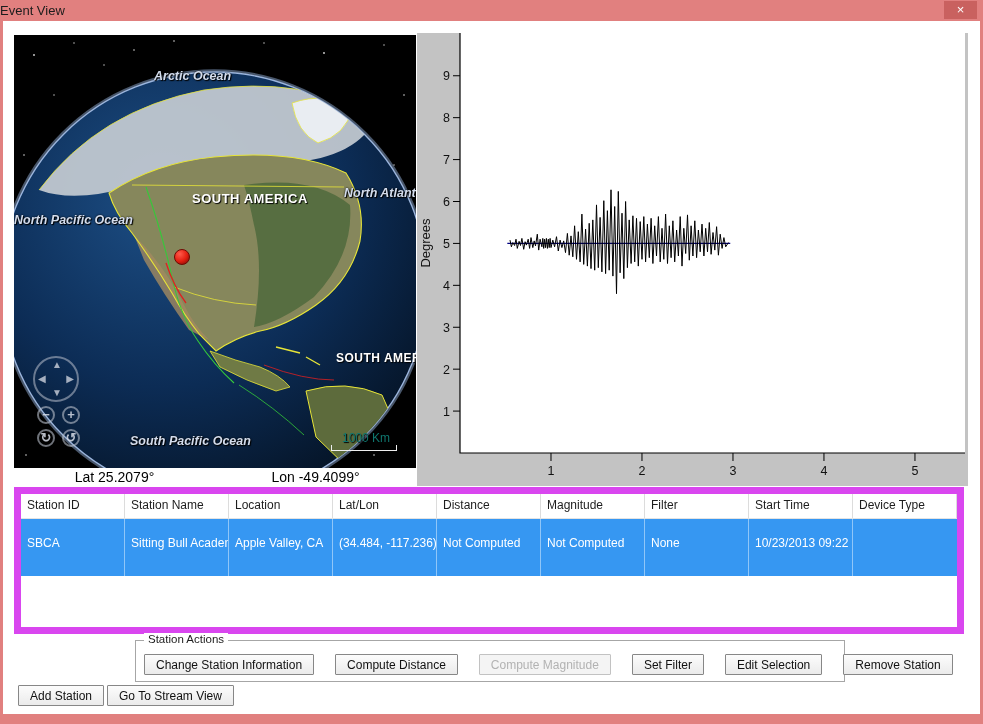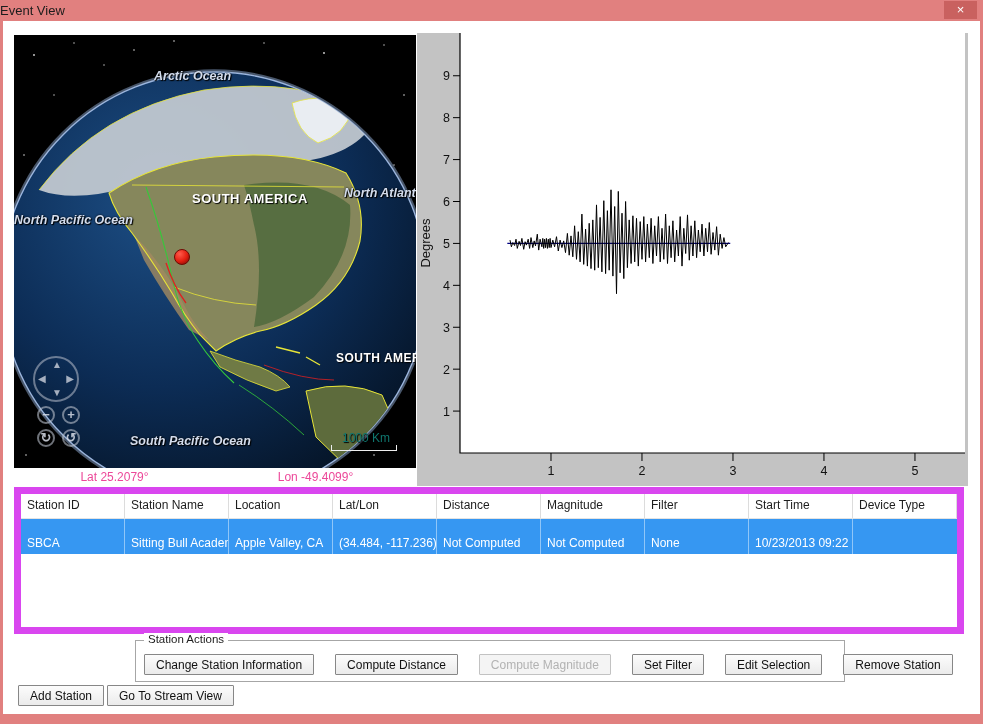--- a/index.html
+++ b/index.html
@@ -33,33 +33,33 @@
   .compass{position:absolute;left:19px;top:321px;width:46px;height:46px;border-radius:50%;
     border:2px solid rgba(185,192,204,.55);box-sizing:border-box;cursor:pointer;}
   .compass span{position:absolute;font-size:10px;color:rgba(205,210,220,.8);line-height:10px;}
   .compass .n{left:17px;top:2px;} .compass .s{left:17px;bottom:2px;}
   .compass .w{left:3px;top:16px;} .compass .e{right:3px;top:16px;}
   .navbtn{position:absolute;width:18px;height:18px;border-radius:50%;
     border:2px solid rgba(185,192,204,.6);box-sizing:border-box;color:rgba(215,220,230,.85);
     font-size:13px;line-height:14px;text-align:center;font-weight:bold;cursor:pointer;}
   
   .latlon{position:absolute;left:11px;top:447px;width:402px;height:19px;display:flex;
-    font-size:12px;color:#ec4899;}
+    font-size:14px;color:#000000;}
   .latlon span{flex:1;text-align:center;line-height:18px;}
 
   
   .chart-panel{position:absolute;left:414px;top:12px;width:551px;height:453px;background:#c3c3c3;}
 
   
   .station-table{position:absolute;left:11px;top:466px;width:950px;height:147px;
     border:7px solid #d946ef;background:#fff;font-size:12px;box-sizing:border-box;overflow:hidden;}
   .thead{display:grid;grid-template-columns:repeat(9,1fr);height:24px;border-bottom:1px solid #e3e3e3;}
   .thead .th{line-height:23px;padding-left:6px;color:#1d1d1d;border-right:1px solid #dcdcdc;
     overflow:hidden;white-space:nowrap;cursor:default;}
-  .trow{display:grid;grid-template-columns:repeat(9,1fr);height:35px;background:#3697f2;color:#fff;cursor:pointer;}
+  .trow{display:grid;grid-template-columns:repeat(9,1fr);height:57px;background:#3697f2;color:#fff;cursor:pointer;}
   .trow .td{line-height:49px;padding-left:6px;border-right:1px solid rgba(255,255,255,.45);
     overflow:hidden;white-space:nowrap;}
 
   
   .btn{height:21px;padding:0 11px;font-size:12px;font-family:"Liberation Sans",sans-serif;
     background:linear-gradient(#fcfcfc,#ebebeb);border:1px solid #878787;color:#111;
     border-radius:1px;cursor:pointer;white-space:nowrap;}
   .btn.disabled{color:#b2b2b2;border-color:#c2c2c2;background:#f4f4f4;cursor:default;}
   .actions-group{position:absolute;left:132px;top:619px;width:710px;height:42px;
     border:1px solid #a6a6a6;box-sizing:border-box;}

